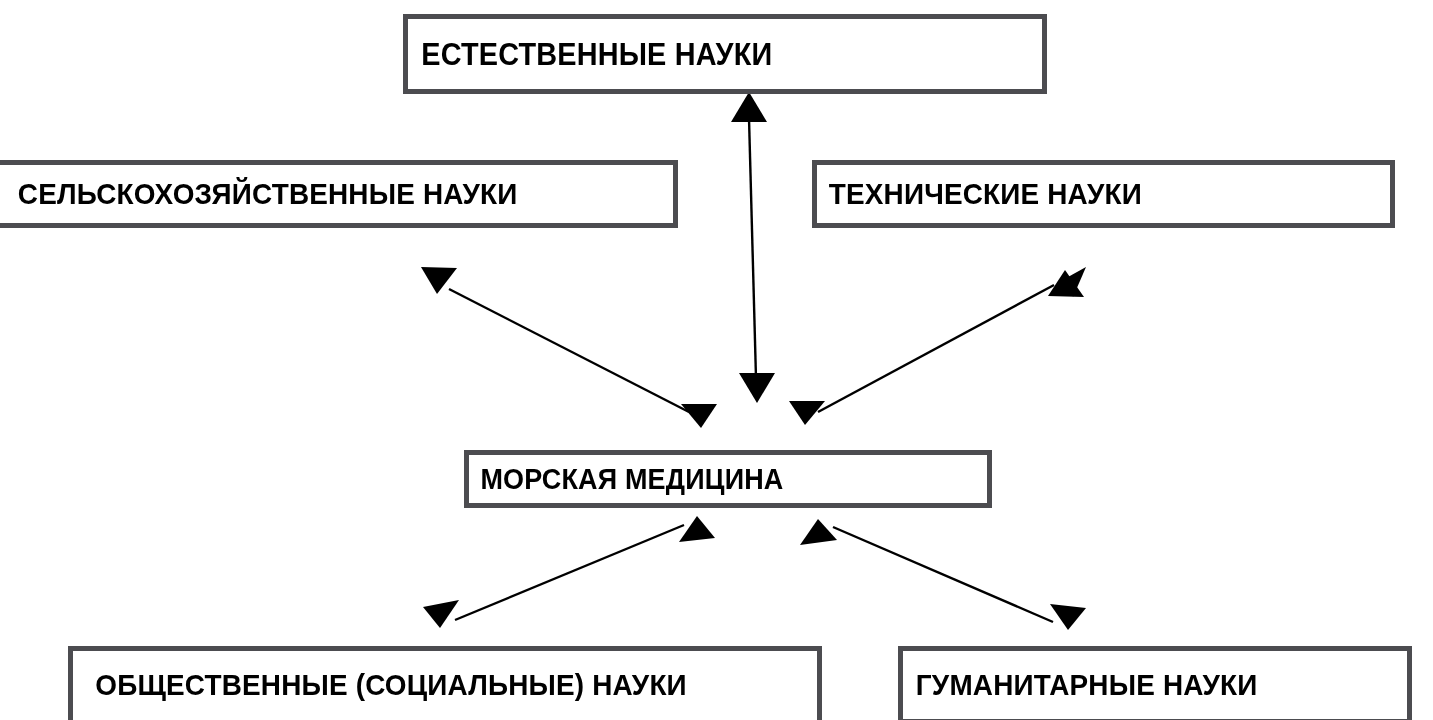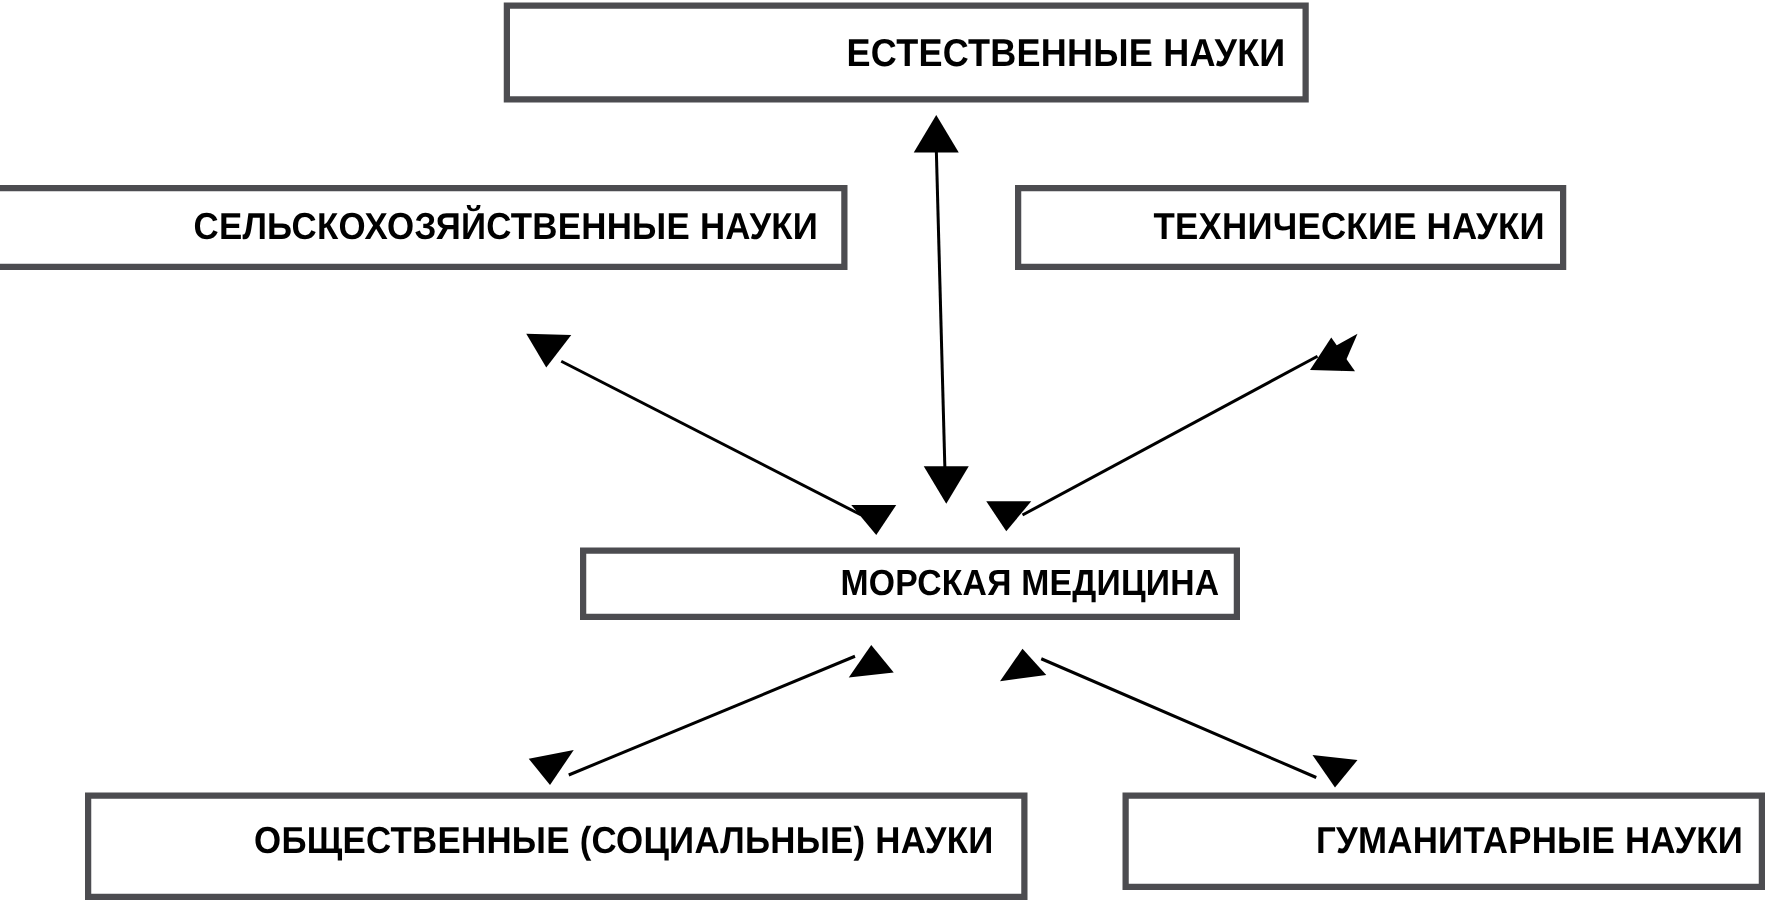--- a/index.html
+++ b/index.html
@@ -16,42 +16,43 @@
     overflow: hidden;
     font-family: "Liberation Sans", sans-serif;
   }
   .node {
     position: absolute;
     box-sizing: border-box;
     background: #ffffff;
     border: 5px solid #4c4c50;
     display: flex;
     align-items: center;
-    justify-content: flex-end;
+    justify-content: flex-start;
     z-index: 3;
+    margin-top: 12px;
   }
   .node-label {
     font-family: "Liberation Sans", sans-serif;
     font-weight: bold;
     color: #000000;
     white-space: nowrap;
     letter-spacing: 0.2px;
     line-height: 1;
     text-align: center;
     transform: scaleX(0.93);
   }
 
   
   #node-natural        { left: 403px;  top: 2px;   width: 644px; height: 80px; }
   #node-natural .node-label        { font-size: 31px; }
 
   #node-agricultural   { left: -6px;   top: 148px; width: 684px; height: 68px; }
   #node-agricultural .node-label   { font-size: 30px; }
 
-  #node-technical      { left: 812px;  top: 148px; width: 441px; height: 68px; }
+  #node-technical      { left: 812px;  top: 148px; width: 583px; height: 68px; }
   #node-technical .node-label      { font-size: 30px; }
 
   #node-marine         { left: 464px;  top: 438px; width: 528px; height: 58px; }
   #node-marine .node-label         { font-size: 29px; }
 
   #node-social         { left: 68px;   top: 634px; width: 754px; height: 86px; }
   #node-social .node-label         { font-size: 30px; position: relative; top: -4px; }
 
   #node-humanities     { left: 898px;  top: 634px; width: 514px; height: 78px; }
   #node-humanities .node-label     { font-size: 30px; }

